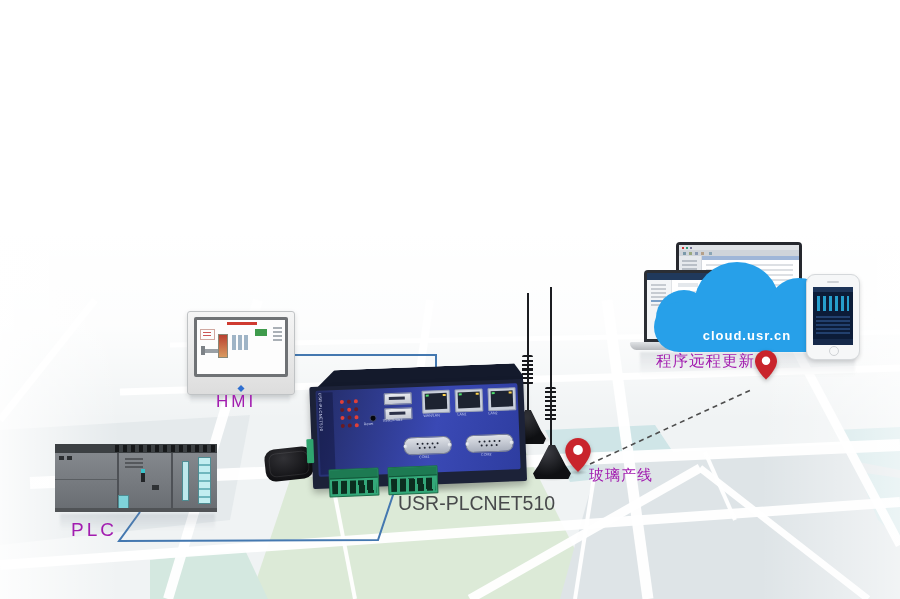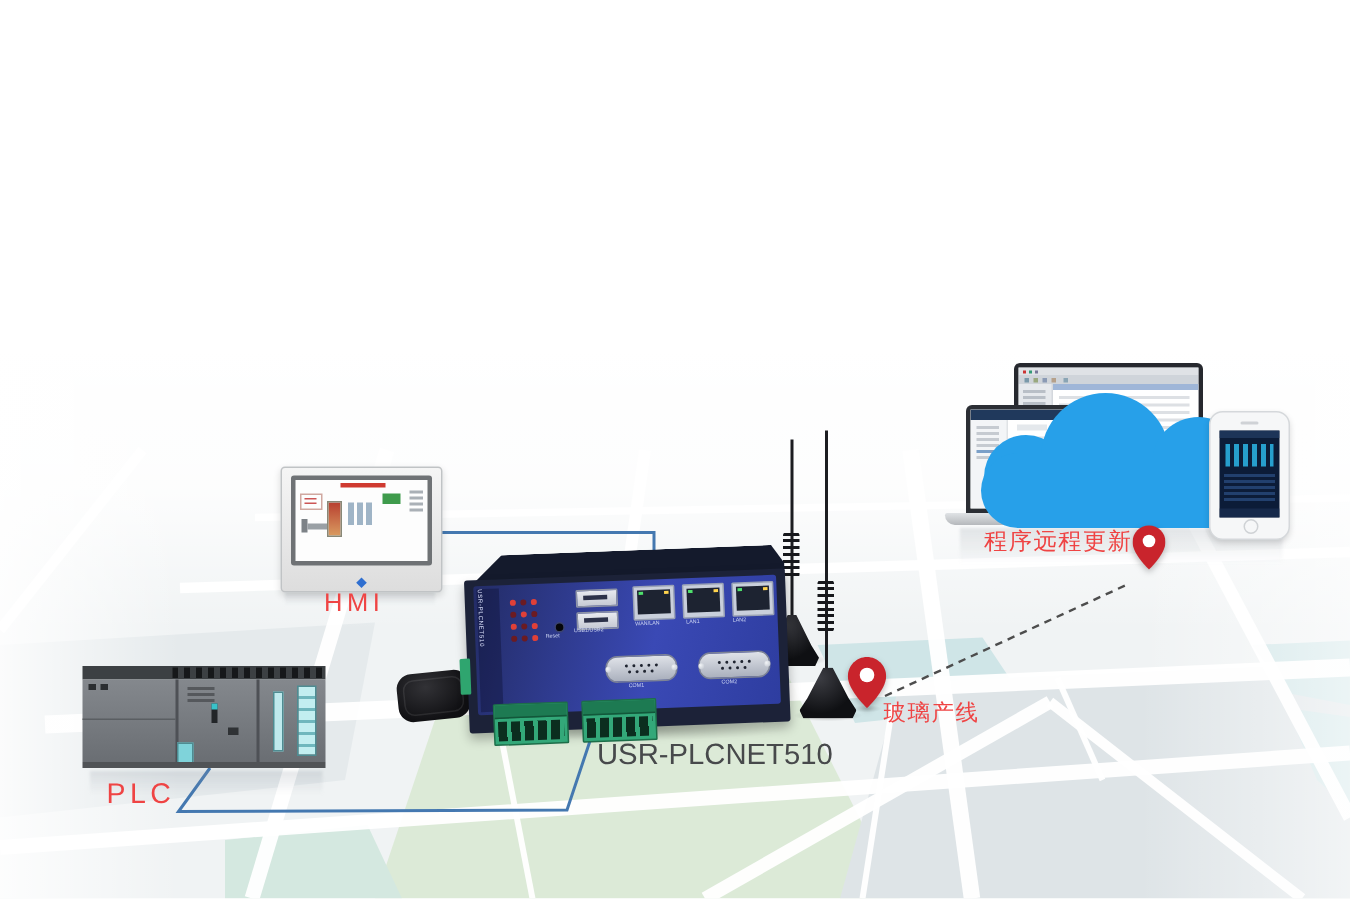--- a/index.html
+++ b/index.html
@@ -1,21 +1,21 @@
 <!DOCTYPE html>
 <html><head>
 <meta charset="utf-8">
 <style>
   html,body { margin:0; padding:0; background:#fff; }
   body { font-family:"Liberation Sans","DejaVu Sans",sans-serif; }
   .stage { position:relative; width:900px; height:599px; background:#fff; overflow:hidden; }
   svg.layer { position:absolute; left:0; top:0; }
 
   
-  .cap { position:absolute; color:#ef4444; white-space:nowrap; }
+  .cap { position:absolute; color:#a21caf; white-space:nowrap; }
 
   
   .hmi { position:absolute; left:187px; top:311px; width:106px; height:82px;
          background:linear-gradient(180deg,#f5f5f5,#dddddd); border:1px solid #c0c3c5;
          border-radius:3px; box-shadow:0 2px 5px rgba(0,0,0,.13); }
   .hmi-frame { position:absolute; left:6px; top:5px; right:6px; height:60px;
                background:#6f7275; border-radius:2px; padding:3px; box-sizing:border-box; }
   .hmi-screen { position:relative; width:100%; height:100%; background:#fdfdfd; overflow:hidden; }
   .hmi-title { position:absolute; left:34%; top:2px; width:30px; height:3px; background:#cf3a30; }
   .hmi-lbox { position:absolute; left:3px; top:9px; width:13px; height:9px; border:1px solid #d0a8a0; }
@@ -421,20 +421,21 @@
     <div class="lap-deck">
         <i></i>
       </div>
   </div>
 
   <div class="cloud">
     <div class="cl c1"></div>
     <div class="cl c2"></div>
     <div class="cl c3"></div>
     <div class="cl base"></div>
+    <div class="cloud-domain">cloud.usr.cn</div>
   </div>
 
   <div class="phone">
     <div class="ph-ear"></div>
     <div class="ph-screen">
       <div class="ph-bar"></div>
       <div class="ph-chart"></div>
       <div class="ph-rows"></div>
       <div class="ph-foot"></div>
     </div>

